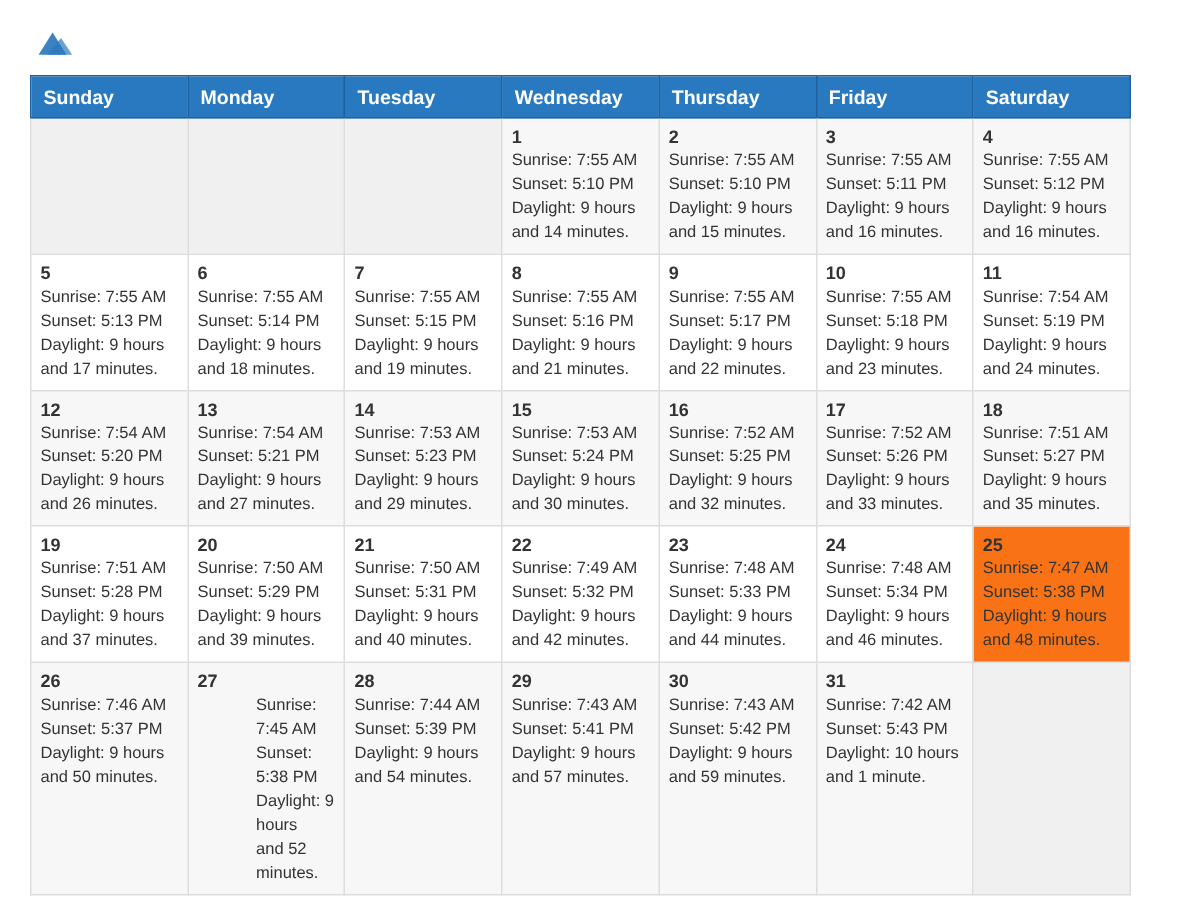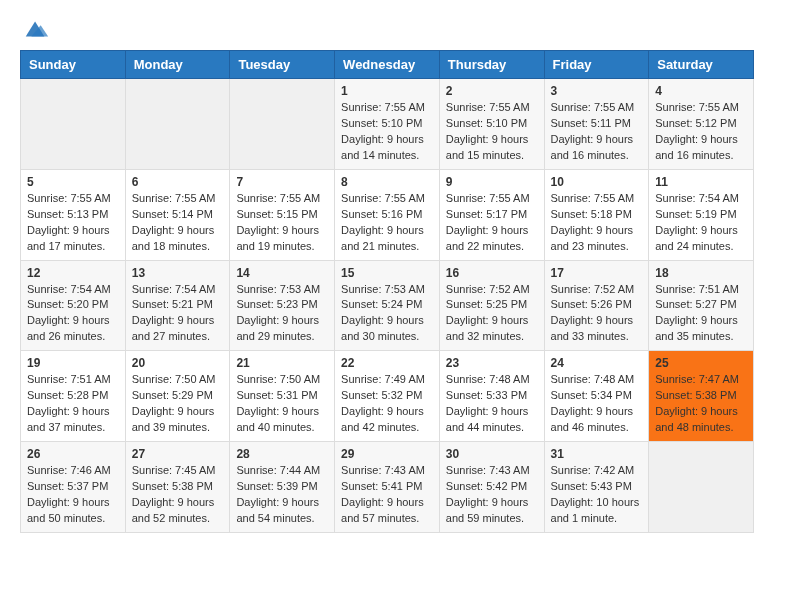--- a/index.html
+++ b/index.html
@@ -321,21 +321,21 @@
         <tr>
           <td style="background: rgb(247, 247, 247);">
             <span class="day-number">26</span>
             <div class="day-info" style="white-space: pre-line;">Sunrise: 7:46 AM
 Sunset: 5:37 PM
 Daylight: 9 hours
 and 50 minutes.</div>
           </td>
           <td style="background: rgb(247, 247, 247);">
             <span class="day-number">27</span>
-            <div class="day-info" style="white-space: pre-line;">Sunrise: 7:45 AM
+            <div class="day-info" style="white-space: pre-line; margin-left: 39px;">Sunrise: 7:45 AM
 Sunset: 5:38 PM
 Daylight: 9 hours
 and 52 minutes.</div>
           </td>
           <td style="background: rgb(247, 247, 247);">
             <span class="day-number">28</span>
             <div class="day-info" style="white-space: pre-line;">Sunrise: 7:44 AM
 Sunset: 5:39 PM
 Daylight: 9 hours
 and 54 minutes.</div>

